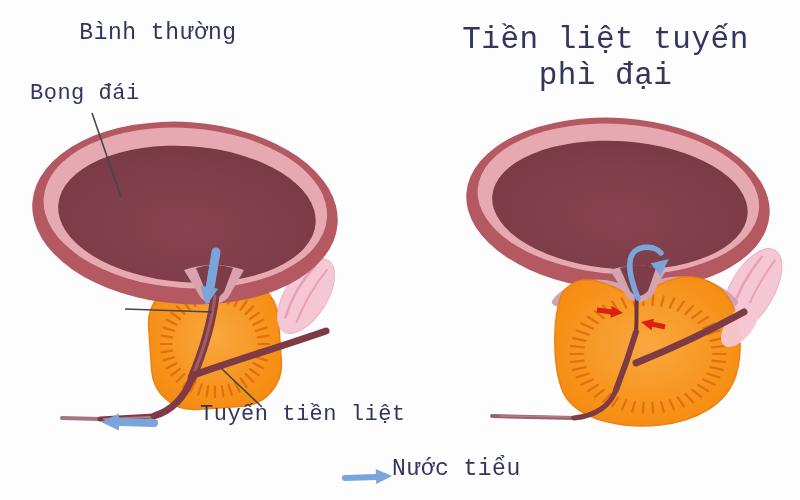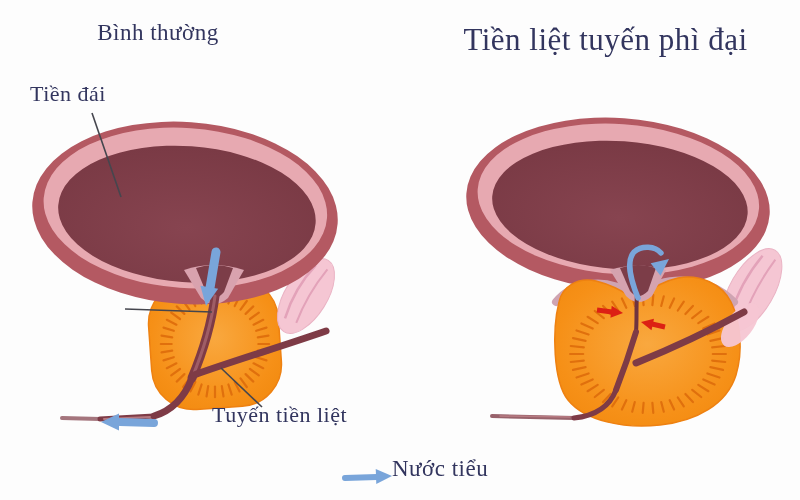--- a/index.html
+++ b/index.html
@@ -1,37 +1,37 @@
 <!DOCTYPE html>
 <html><head>
 <meta charset="utf-8">
 <style>
   html,body{margin:0;padding:0;background:#ffffff;}
   #figure{
     position:relative;
     width:800px;height:500px;
     background:#fdfdfd;
     overflow:hidden;
-    font-family:Liberation Serif, serif;
+    font-family:Liberation Mono, monospace;
   }
   #artwork{position:absolute;left:0;top:0;}
   .lbl{
     position:absolute;
     color:#32355e;
     font-size:22px;
     letter-spacing:0.5px;
     line-height:1.15;
     white-space:nowrap;
   }
   .lbl.center{text-align:center;white-space:normal;}
   #title-left{left:58px;top:20px;width:200px;font-size:23px;}
   #title-right{left:458px;top:22px;width:295px;font-size:31px;}
   #label-bladder{left:30px;top:81px;}
   #label-urethra{left:40px;top:284px;width:82px;white-space:normal;}
-  #label-prostate{left:212px;top:402px;}
+  #label-prostate{left:200px;top:402px;}
   #legend-urine-label{left:392px;top:456px;font-size:23px;}
 </style>
 </head>
 <body>
 
 <div id="figure">
 
   <svg id="artwork" width="800" height="500" viewBox="0 0 800 500" xmlns="http://www.w3.org/2000/svg">
     <defs>
       <radialGradient id="gradProstate" cx="50%" cy="45%" r="65%">
@@ -234,16 +234,16 @@
     </g>
 
     <g>
       <path d="M 345,478 L 377,477" stroke="#79a5da" stroke-width="6" stroke-linecap="round" fill="none"></path>
       <polygon points="0,0 -16,7.5 -16,-7.5" fill="#79a5da" transform="translate(392,476) rotate(-2)"></polygon>
     </g>
   </svg>
 
   <div class="lbl center" id="title-left">Bình thường</div>
   <div class="lbl center" id="title-right">Tiền liệt tuyến phì đại</div>
-  <div class="lbl" id="label-bladder">Tiền đái</div>
+  <div class="lbl" id="label-bladder">Bọng đái</div>
   <div class="lbl" id="label-prostate">Tuyến tiền liệt</div>
   <div class="lbl" id="legend-urine-label">Nước tiểu</div>
 </div>
 
 </body></html>

